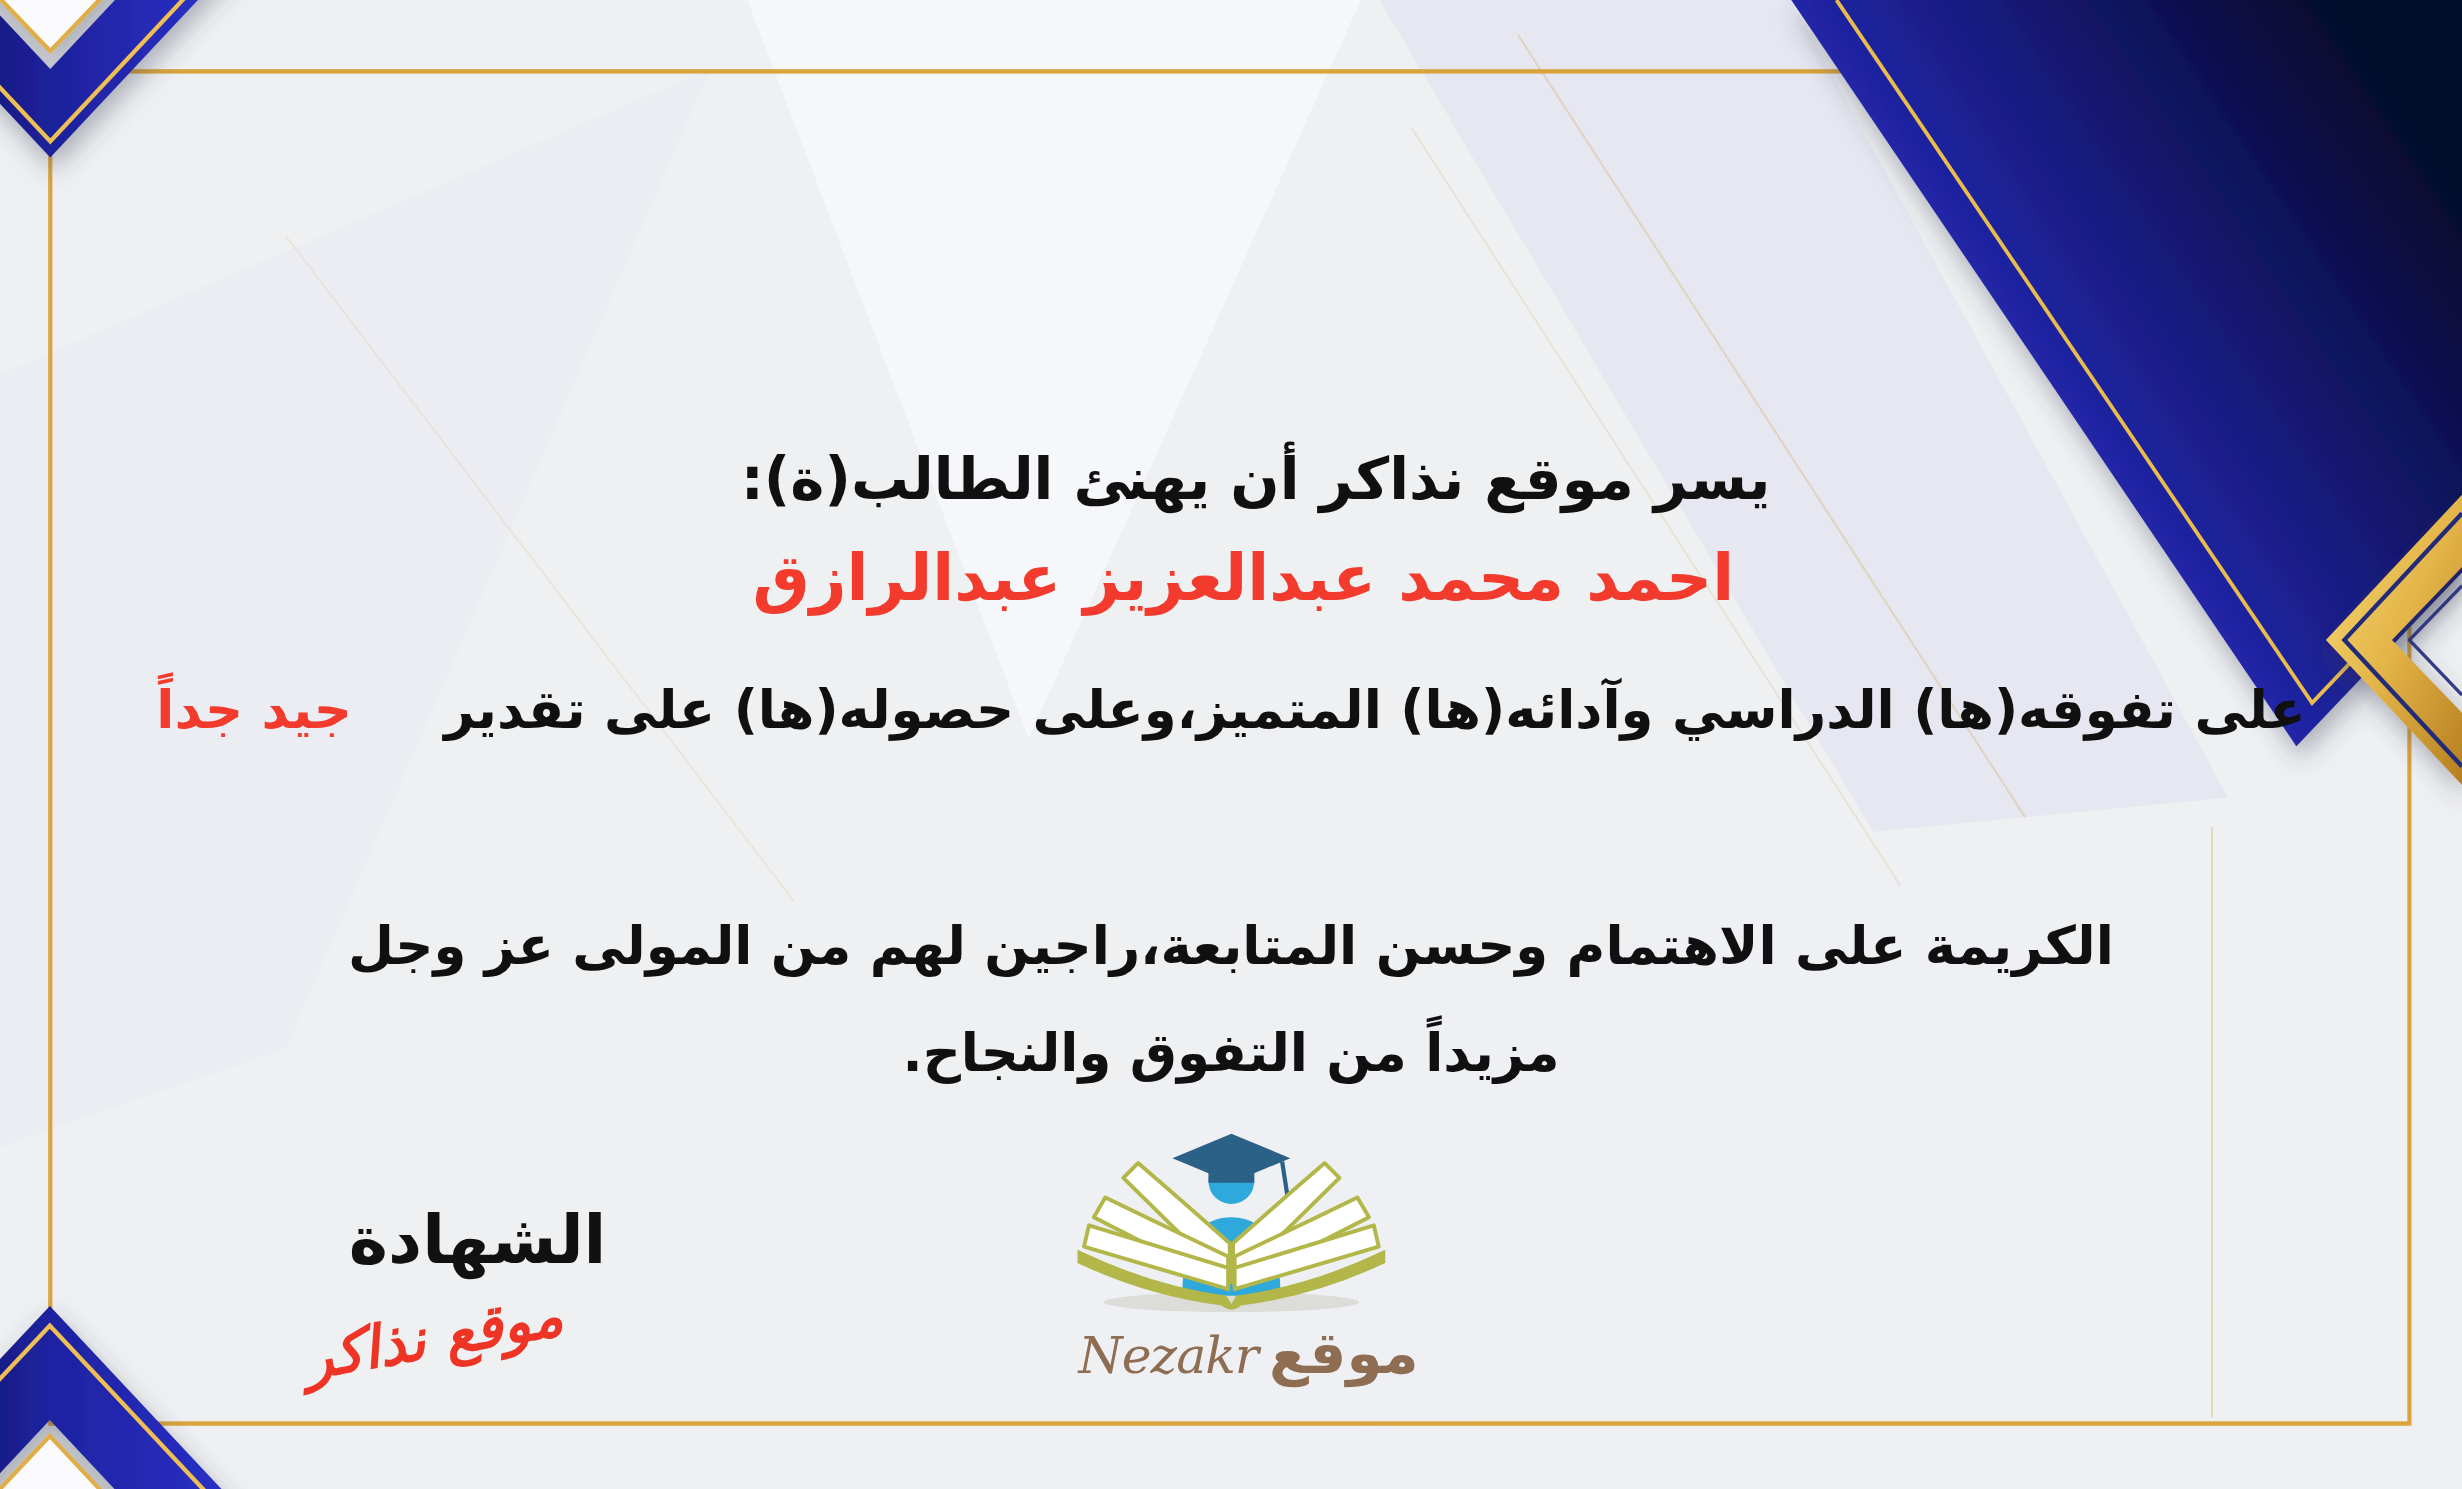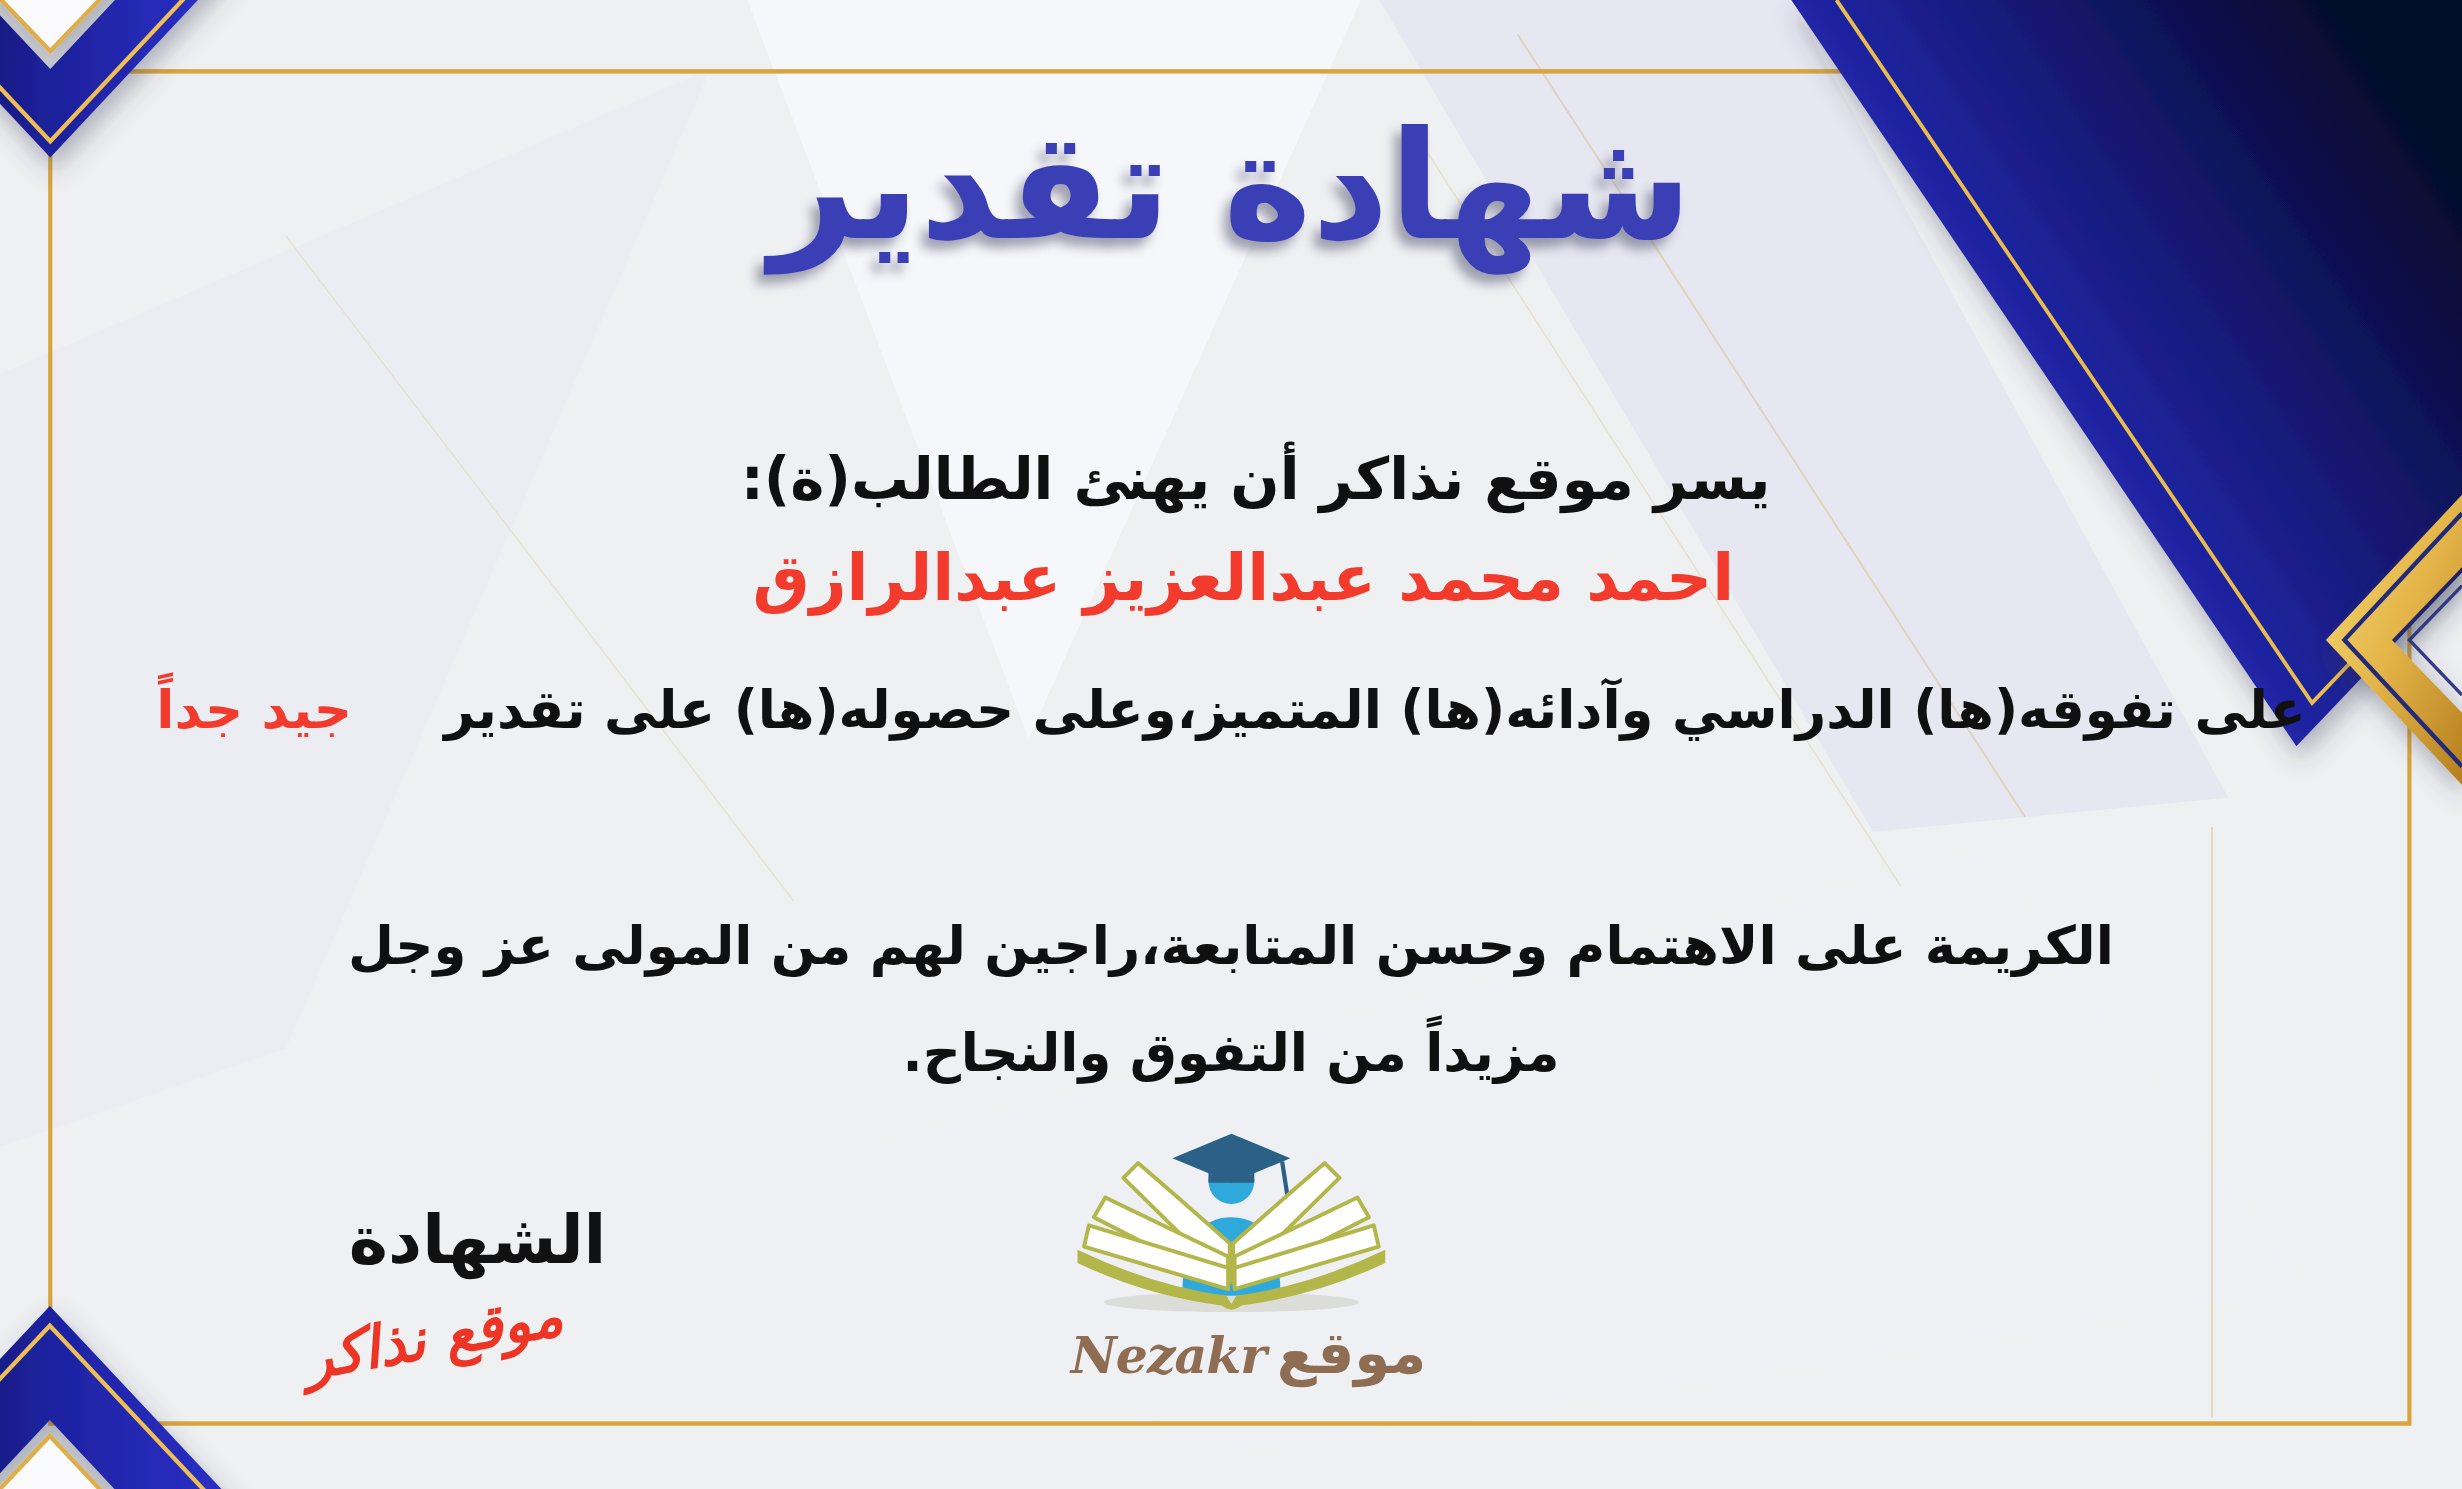--- a/index.html
+++ b/index.html
@@ -33,21 +33,21 @@
   .logo{
     position:absolute;left:50%;top:76%;transform:translateX(-50%);
     width:14vw;text-align:center;
   }
   .logo svg{display:block;width:13.3vw;height:auto;margin:0 auto;}
   .brand{
     display:flex;align-items:baseline;justify-content:center;gap:0.45vw;
     direction:ltr;margin-top:0.15vw;
   }
   .brand .latin{
-    font-family:"DejaVu Serif",serif;font-weight:700;font-style:italic;
+    font-family:"DejaVu Serif",serif;font-weight:400;font-style:italic;
     font-size:2.05vw;color:#8f6d52;letter-spacing:-0.02em;margin-left:35px;
   }
   .brand .arabic{
     font-family:"DejaVu Sans",sans-serif;font-weight:800;
     font-size:2.35vw;color:#8f6d52;
   }
 </style>
 </head>
 <body>
 
@@ -112,21 +112,20 @@
       <path d="M 3981 0 L 5012 1428 L 5337 1108" fill="none" stroke="#e9bd4d" stroke-width="8"></path>
     </g>
 
     <g filter="url(#ds)">
       <path d="M 5337 1005 L 5042 1300 L 5337 1595 L 5337 1448 L 5185 1300 L 5337 1152 Z" fill="url(#gGold)"></path>
       <path d="M 5337 1043 L 5082 1300 L 5337 1557" fill="none" stroke="#232a7a" stroke-width="9"></path>
       <path d="M 5337 1190 L 5223 1300 L 5337 1412" fill="none" stroke="#232a7a" stroke-width="7" opacity="0.9"></path>
     </g>
   </svg>
 
-  <div class="abs title" dir="rtl">شهادة تقدير</div>
 
   <div class="abs intro" dir="rtl">يسر موقع نذاكر أن يهنئ الطالب(ة):</div>
 
   <div class="abs bodyline l1" dir="rtl">
     <span>على تفوقه(ها) الدراسي وآدائه(ها) المتميز،وعلى حصوله(ها) على تقدير</span>
     <span class="hl grade">جيد جداً</span>
   </div>
 
   <div class="abs student" dir="rtl">احمد محمد عبدالعزيز عبدالرازق</div>
 

